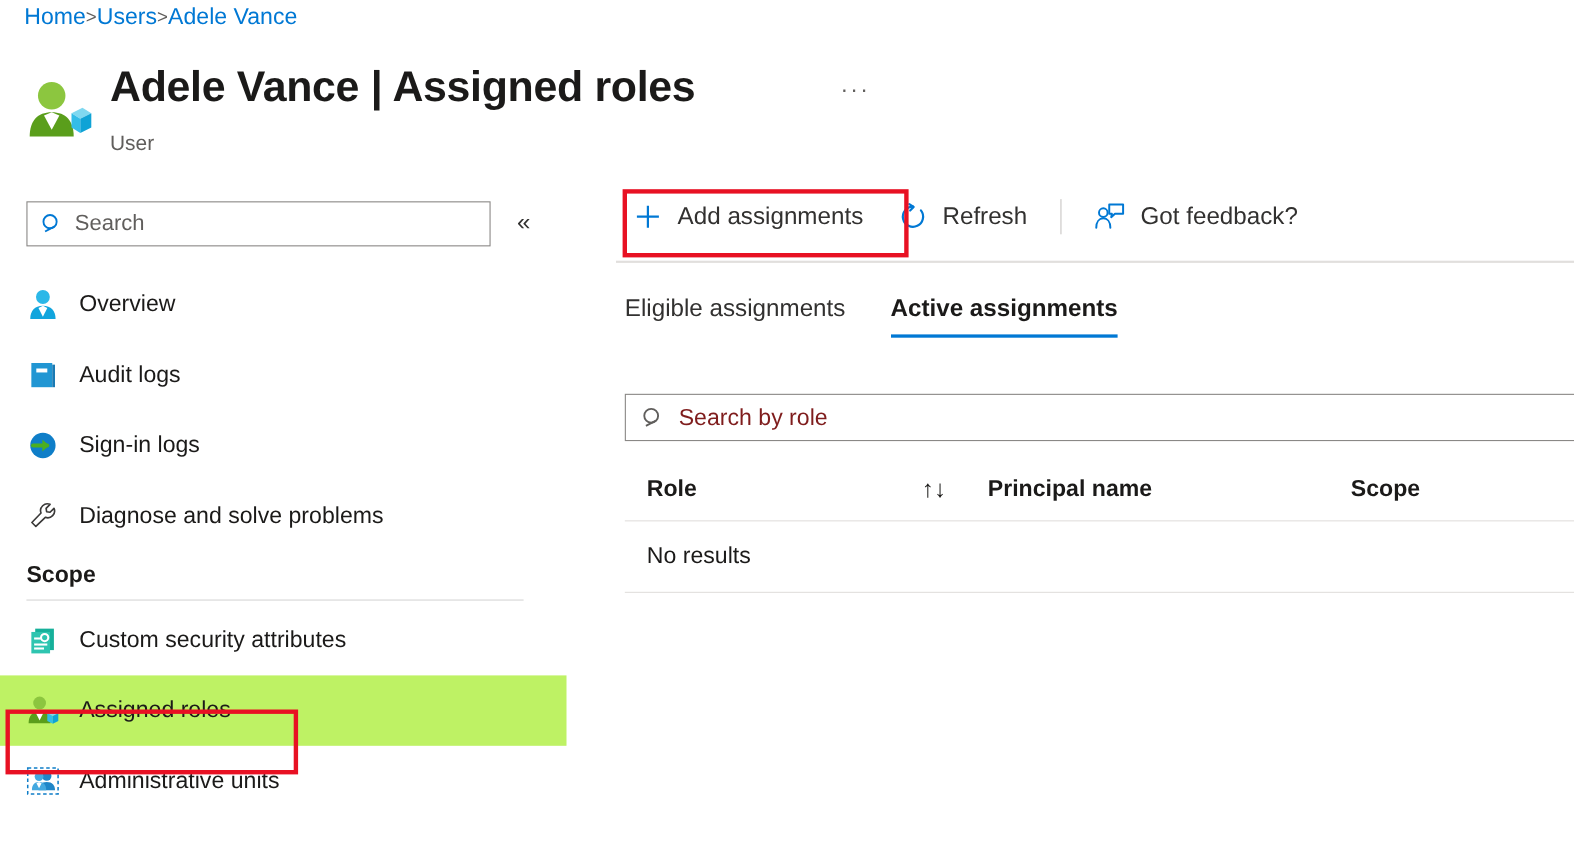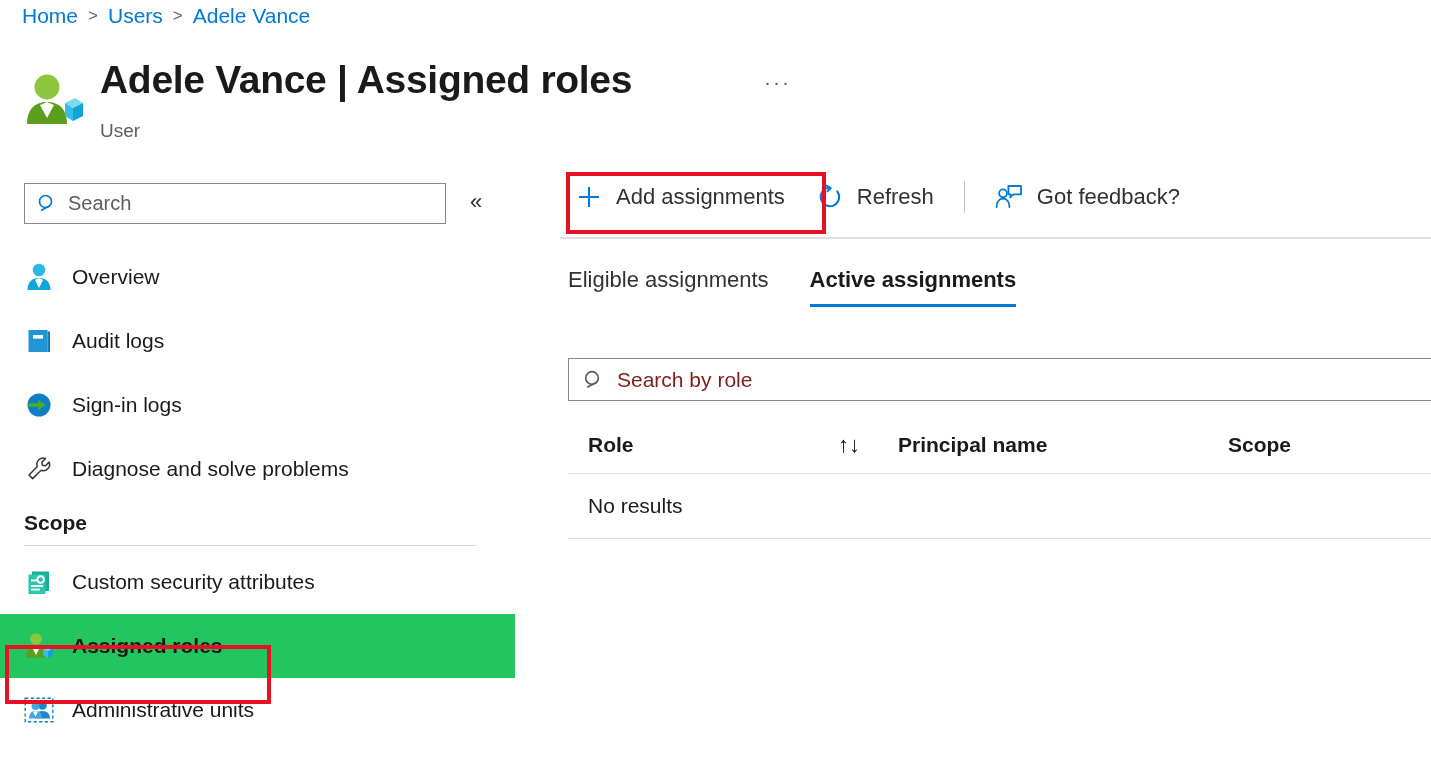--- a/index.html
+++ b/index.html
@@ -9,21 +9,21 @@
     background: #ffffff;
     font-family: "Liberation Sans", sans-serif;
     color: #1b1a19;
     overflow: hidden;
   }
   .page { position: relative; width: 1431px; height: 771px; }
 
   
   .breadcrumb {
     position: absolute; left: 22px; top: 4px;
-    display: flex; align-items: center; gap: 10px;
+    display: flex; align-items: center; 
     font-size: 21px;
   }
   .crumb { color: #0078d4; cursor: pointer; white-space: nowrap; }
   .crumb-sep { color: #605e5c; font-size: 17px; }
 
   
   .hdr-icon {
     position: absolute; left: 22px; top: 72px;
     width: 62px; height: 56px;
   }
@@ -57,21 +57,21 @@
     line-height: 1;
   }
 
   .navlist { position: absolute; left: 0; top: 90px; width: 530px; }
   .navitem {
     position: relative;
     display: flex; align-items: center;
     height: 64px; padding-left: 24px; gap: 18px;
     cursor: pointer;
   }
-  .navitem.selected { background: #22c55e; width: 515px; font-weight: bold; }
+  .navitem.selected { background: #bef264; width: 515px; }
   .navitem .lbl { font-size: 21px; color: #1b1a19; white-space: nowrap; }
   .nav-ico { width: 30px; height: 30px; flex: none; position: relative; }
 
   .section-hdr {
     margin-top: 10px; padding-left: 24px;
     font-size: 21px; font-weight: bold; color: #1b1a19;
   }
   .section-rule {
     margin: 10px 0 4px 24px; width: 452px; height: 1px; background: #d6d6d6;
   }

